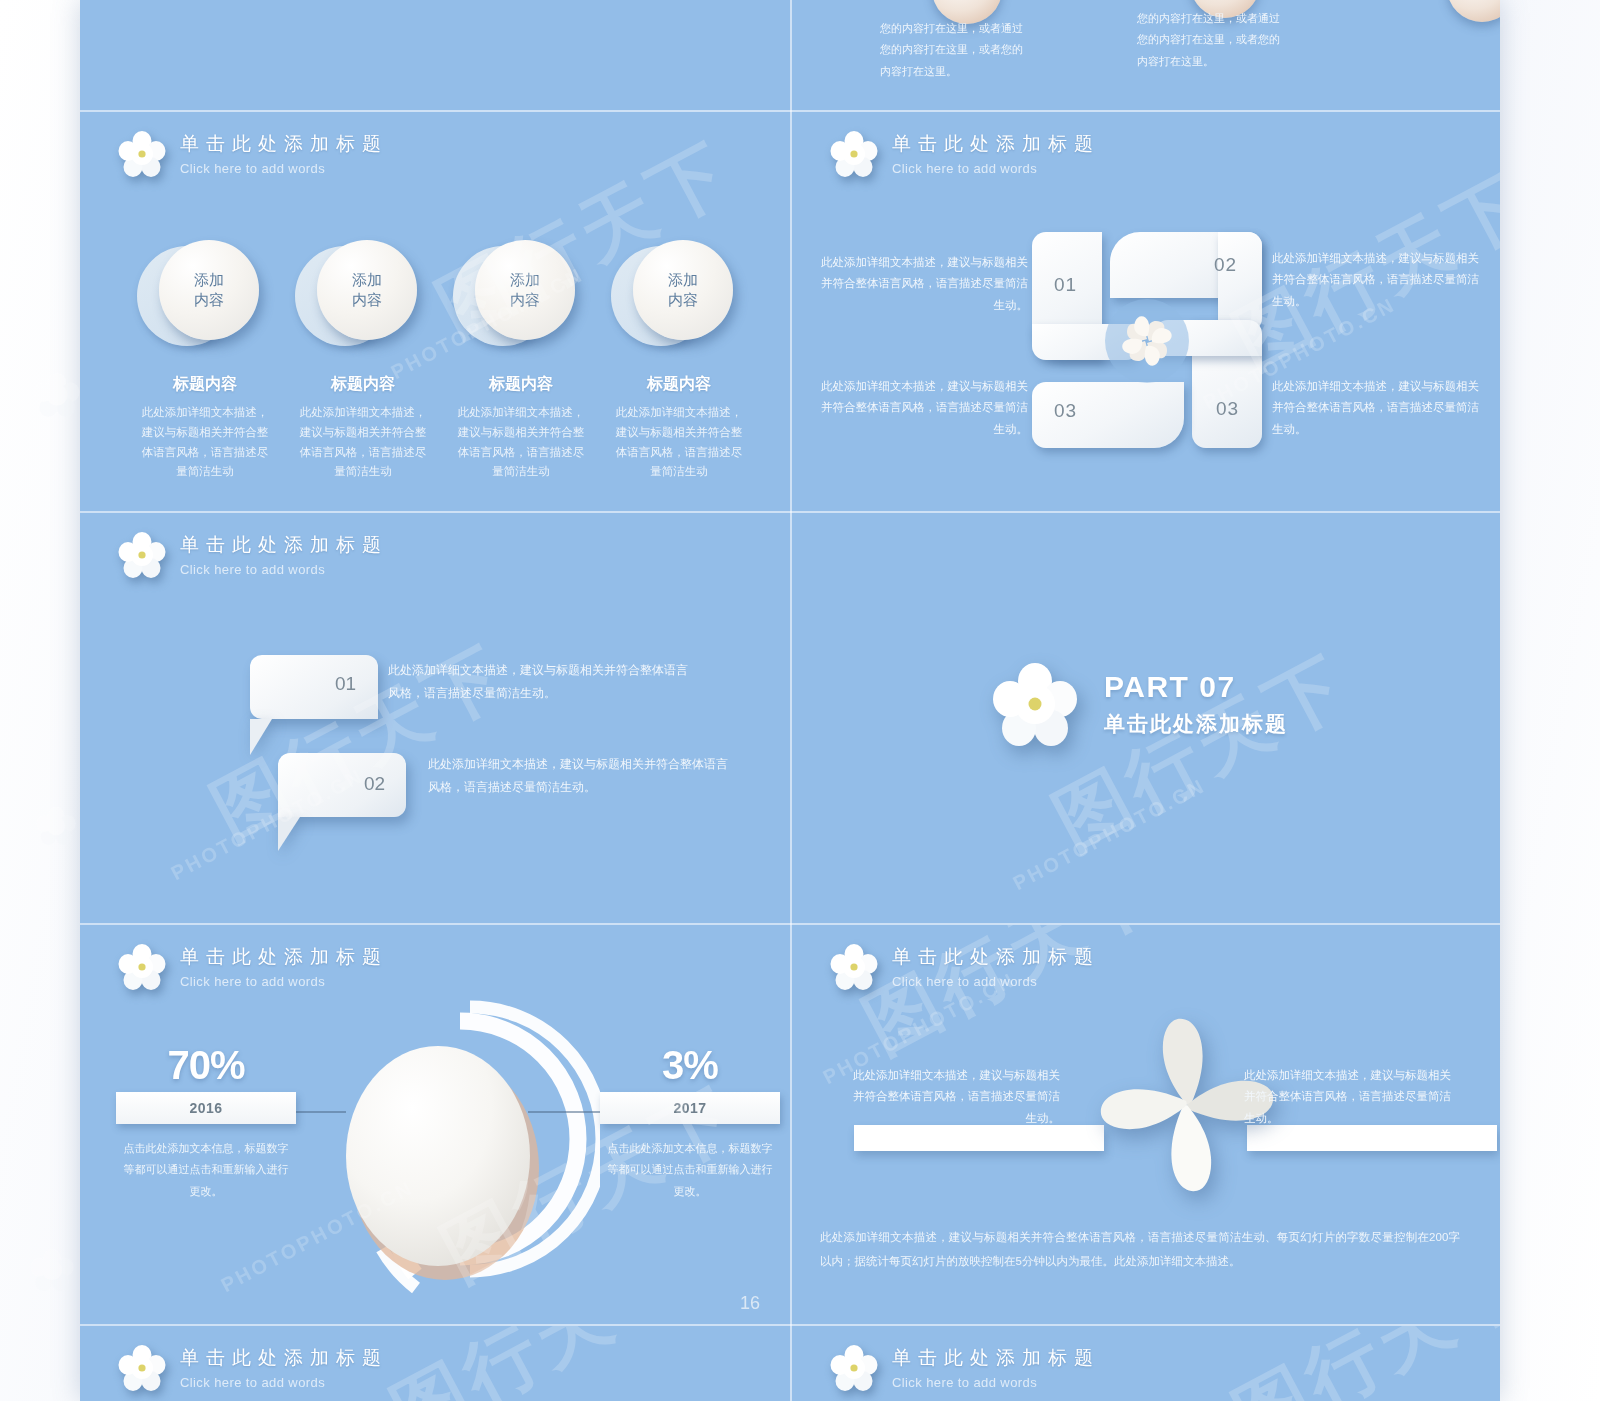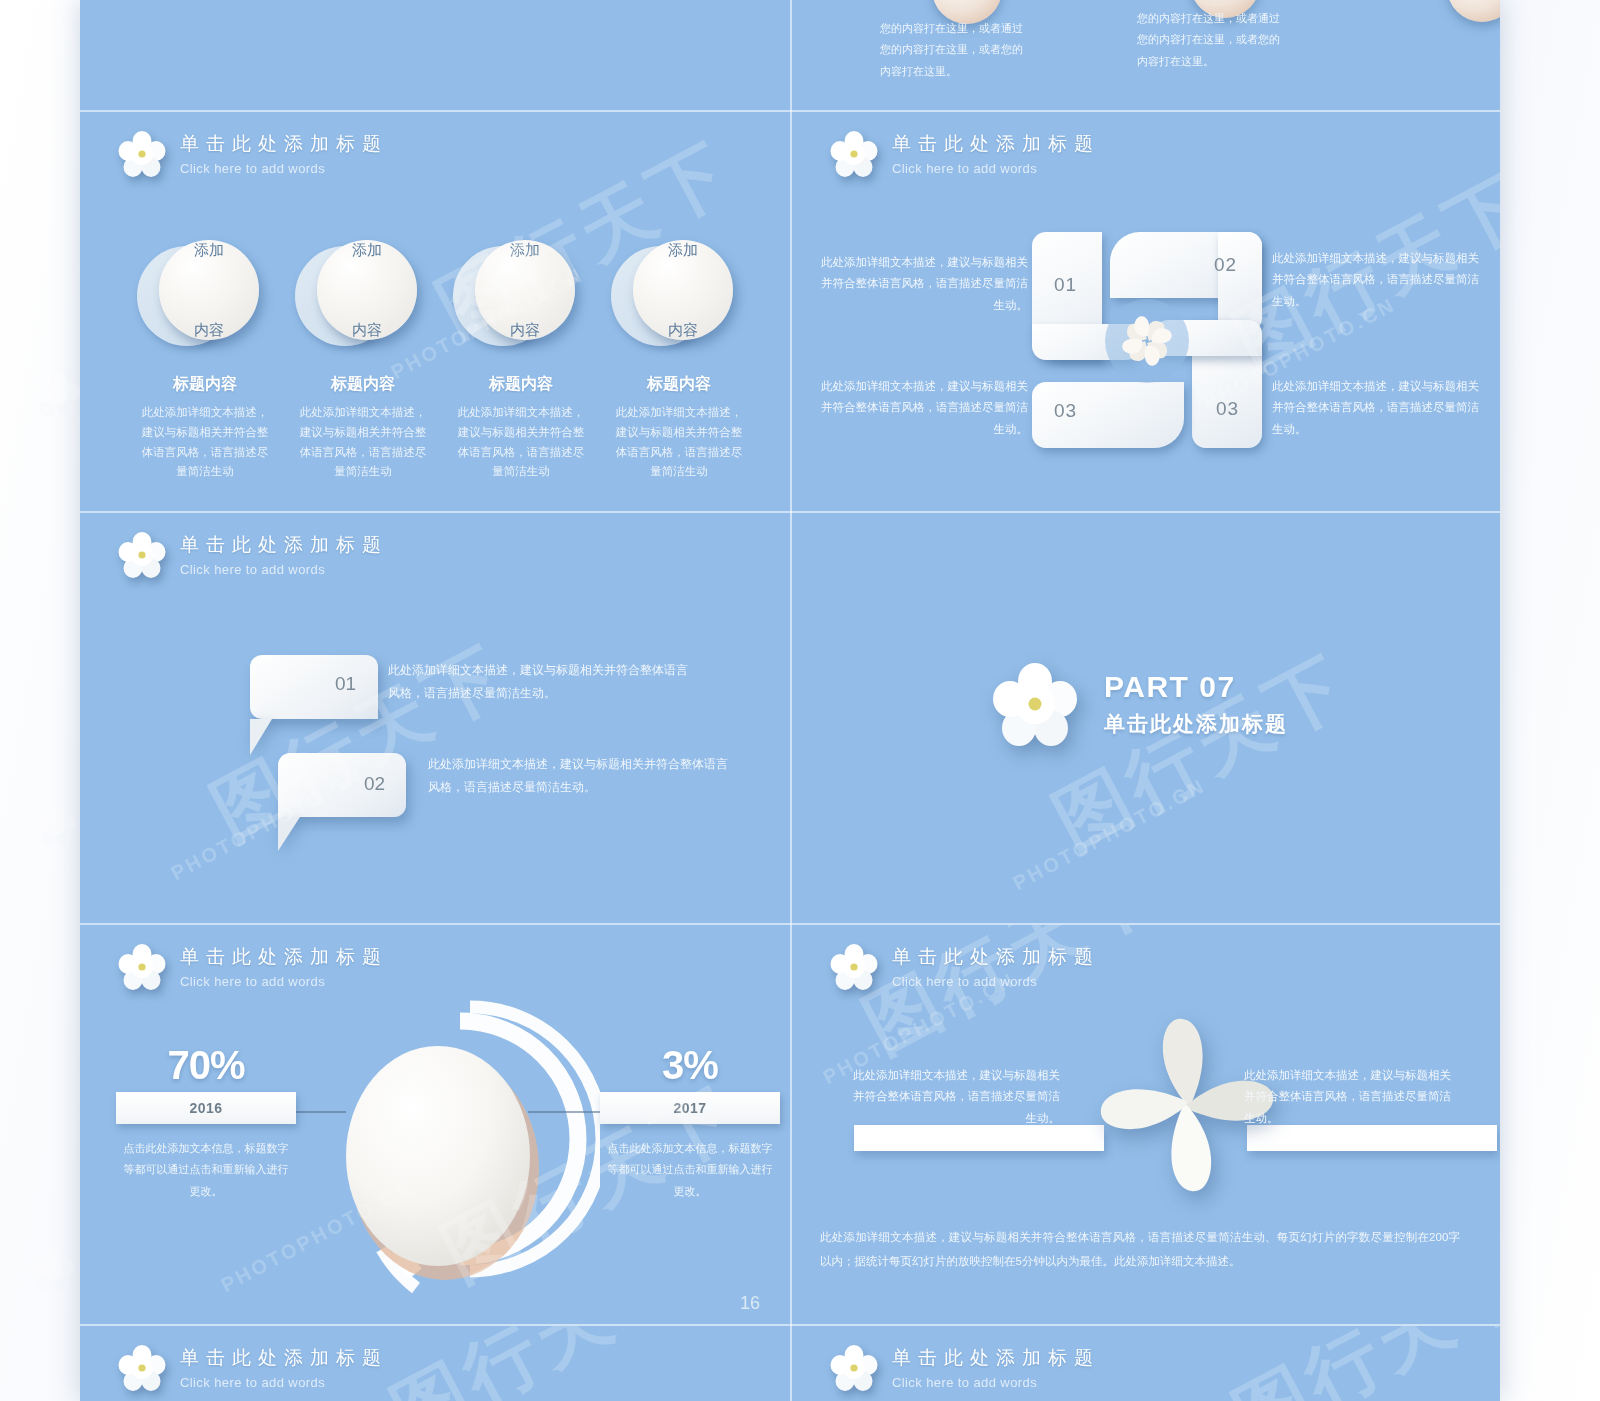--- a/index.html
+++ b/index.html
@@ -39,21 +39,21 @@
   .hsub{color:#e9f2fb;font-size:13px;letter-spacing:.4px;margin-top:9px;opacity:.88;white-space:nowrap;}
 
   
   .circwrap{position:absolute;width:150px;}
   .circ{position:relative;width:104px;height:104px;margin:0 auto;}
   .circ .back{position:absolute;left:-16px;top:6px;width:100px;height:100px;border-radius:50%;
     background:linear-gradient(145deg,#dfeaf3,#cfdfee);box-shadow:2px 4px 7px rgba(60,95,140,.35);}
   .circ .front{position:absolute;left:6px;top:0;width:100px;height:100px;border-radius:50%;
     background:radial-gradient(circle at 34% 26%,#ffffff 0%,#f6f4f0 48%,#e6e5e2 100%);
     box-shadow:4px 7px 11px rgba(55,90,135,.40);
-    display:flex;flex-direction:column;align-items:center;justify-content:space-between;}
+    display:flex;flex-direction:column;align-items:center;justify-content:center;}
   .circ .front span{color:#5d7d9e;font-size:15px;line-height:1.35;display:block;text-align:center;}
   .ctitle{margin-top:30px;text-align:center;color:#ffffff;font-size:16px;font-weight:700;
           text-shadow:0 1px 2px rgba(70,105,150,.3);}
   .cbody{margin-top:8px;text-align:center;color:#f0f6fc;font-size:11.5px;line-height:1.72;
          padding:0 10px;opacity:.95;}
 
   
   .pw{position:absolute;width:230px;height:216px;}
   .pwseg{position:absolute;background:linear-gradient(150deg,#ffffff 0%,#f3f6f9 55%,#e3eaf1 100%);
          box-shadow:3px 5px 9px rgba(50,85,130,.34);}

